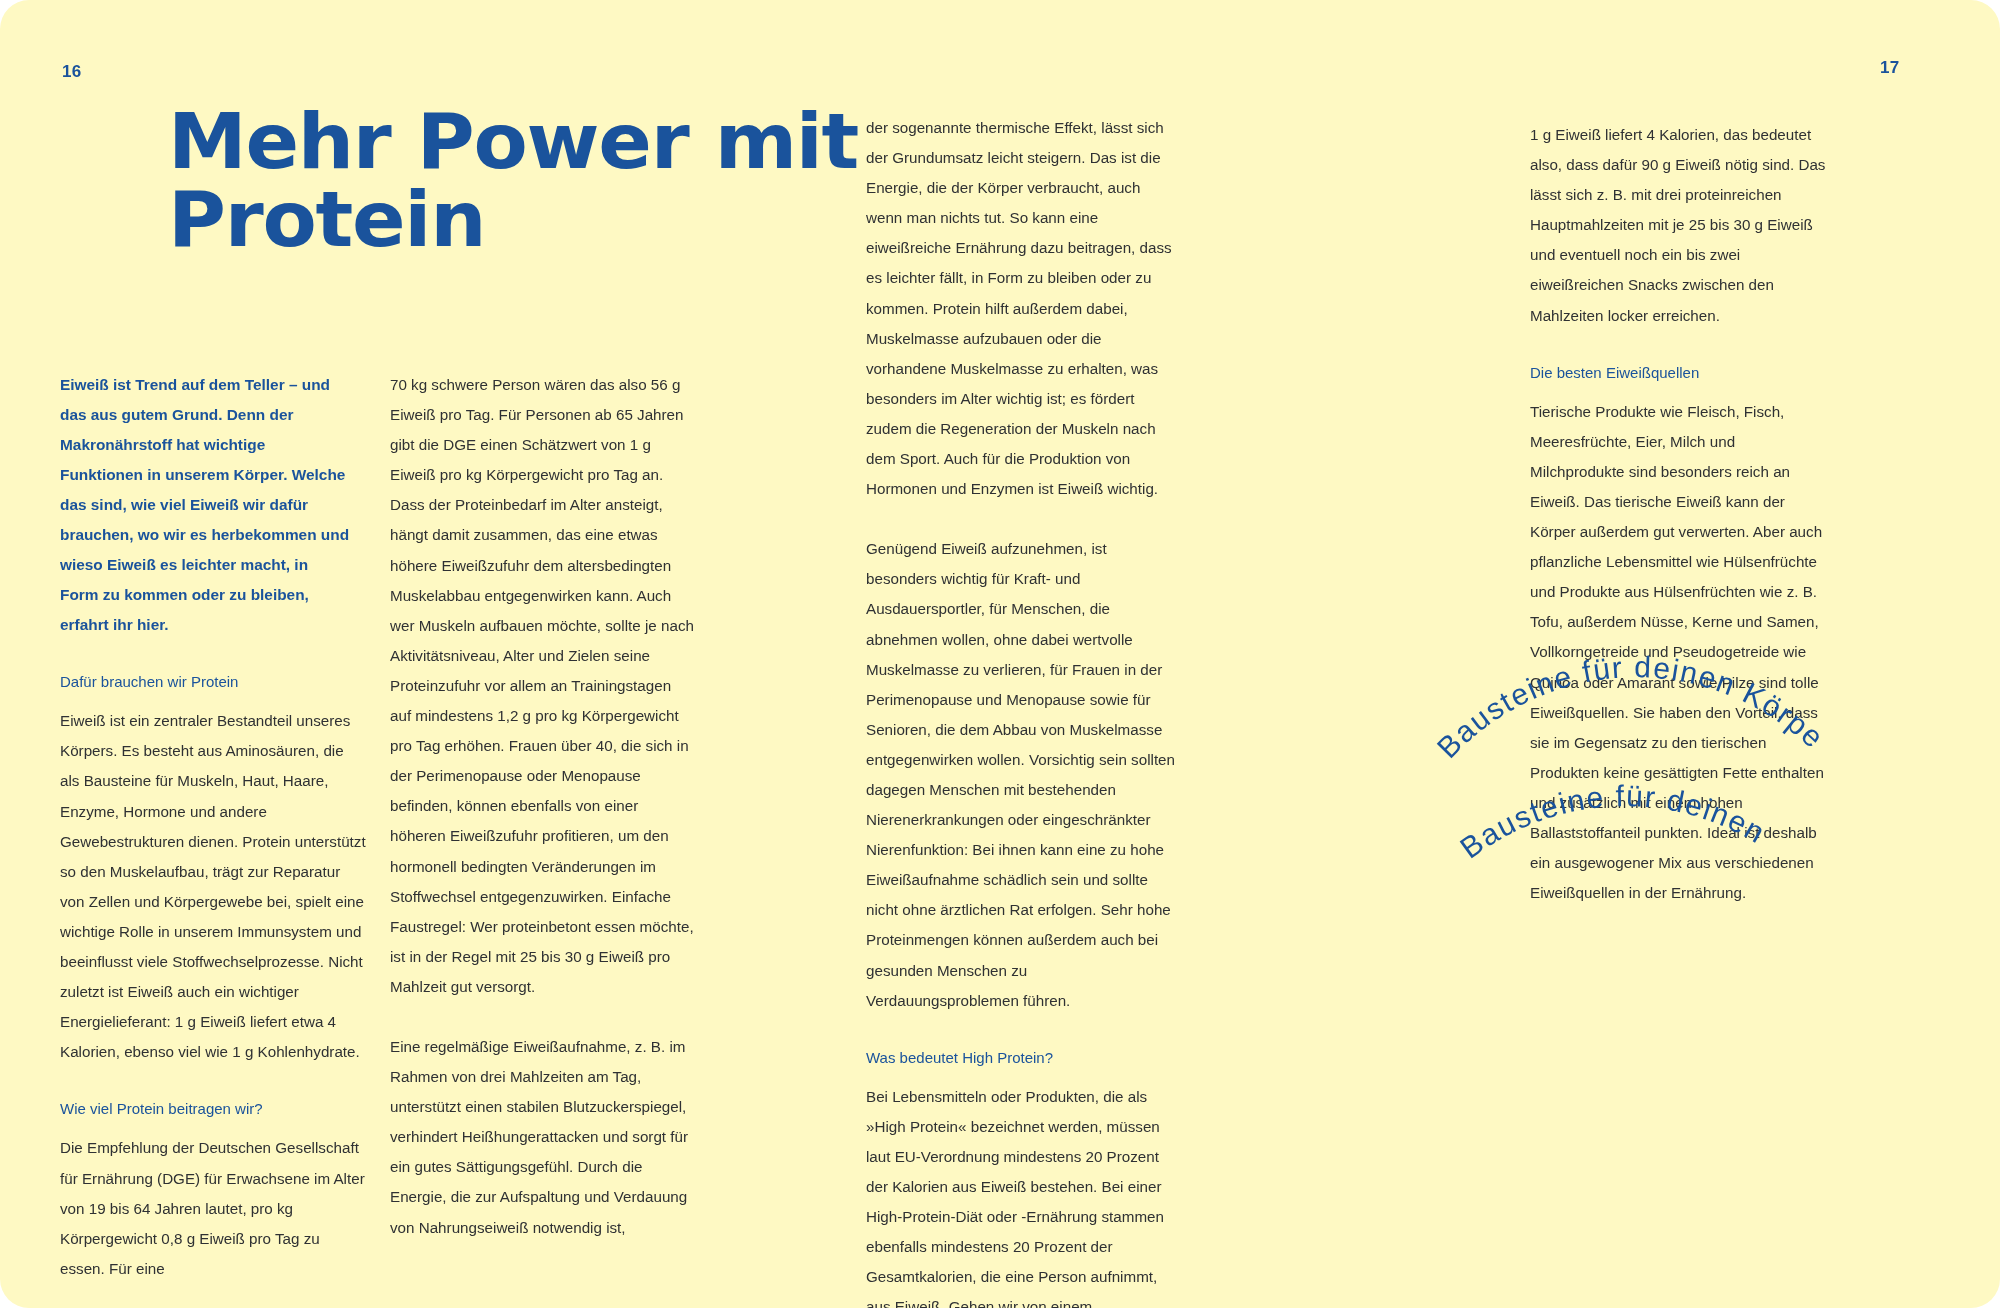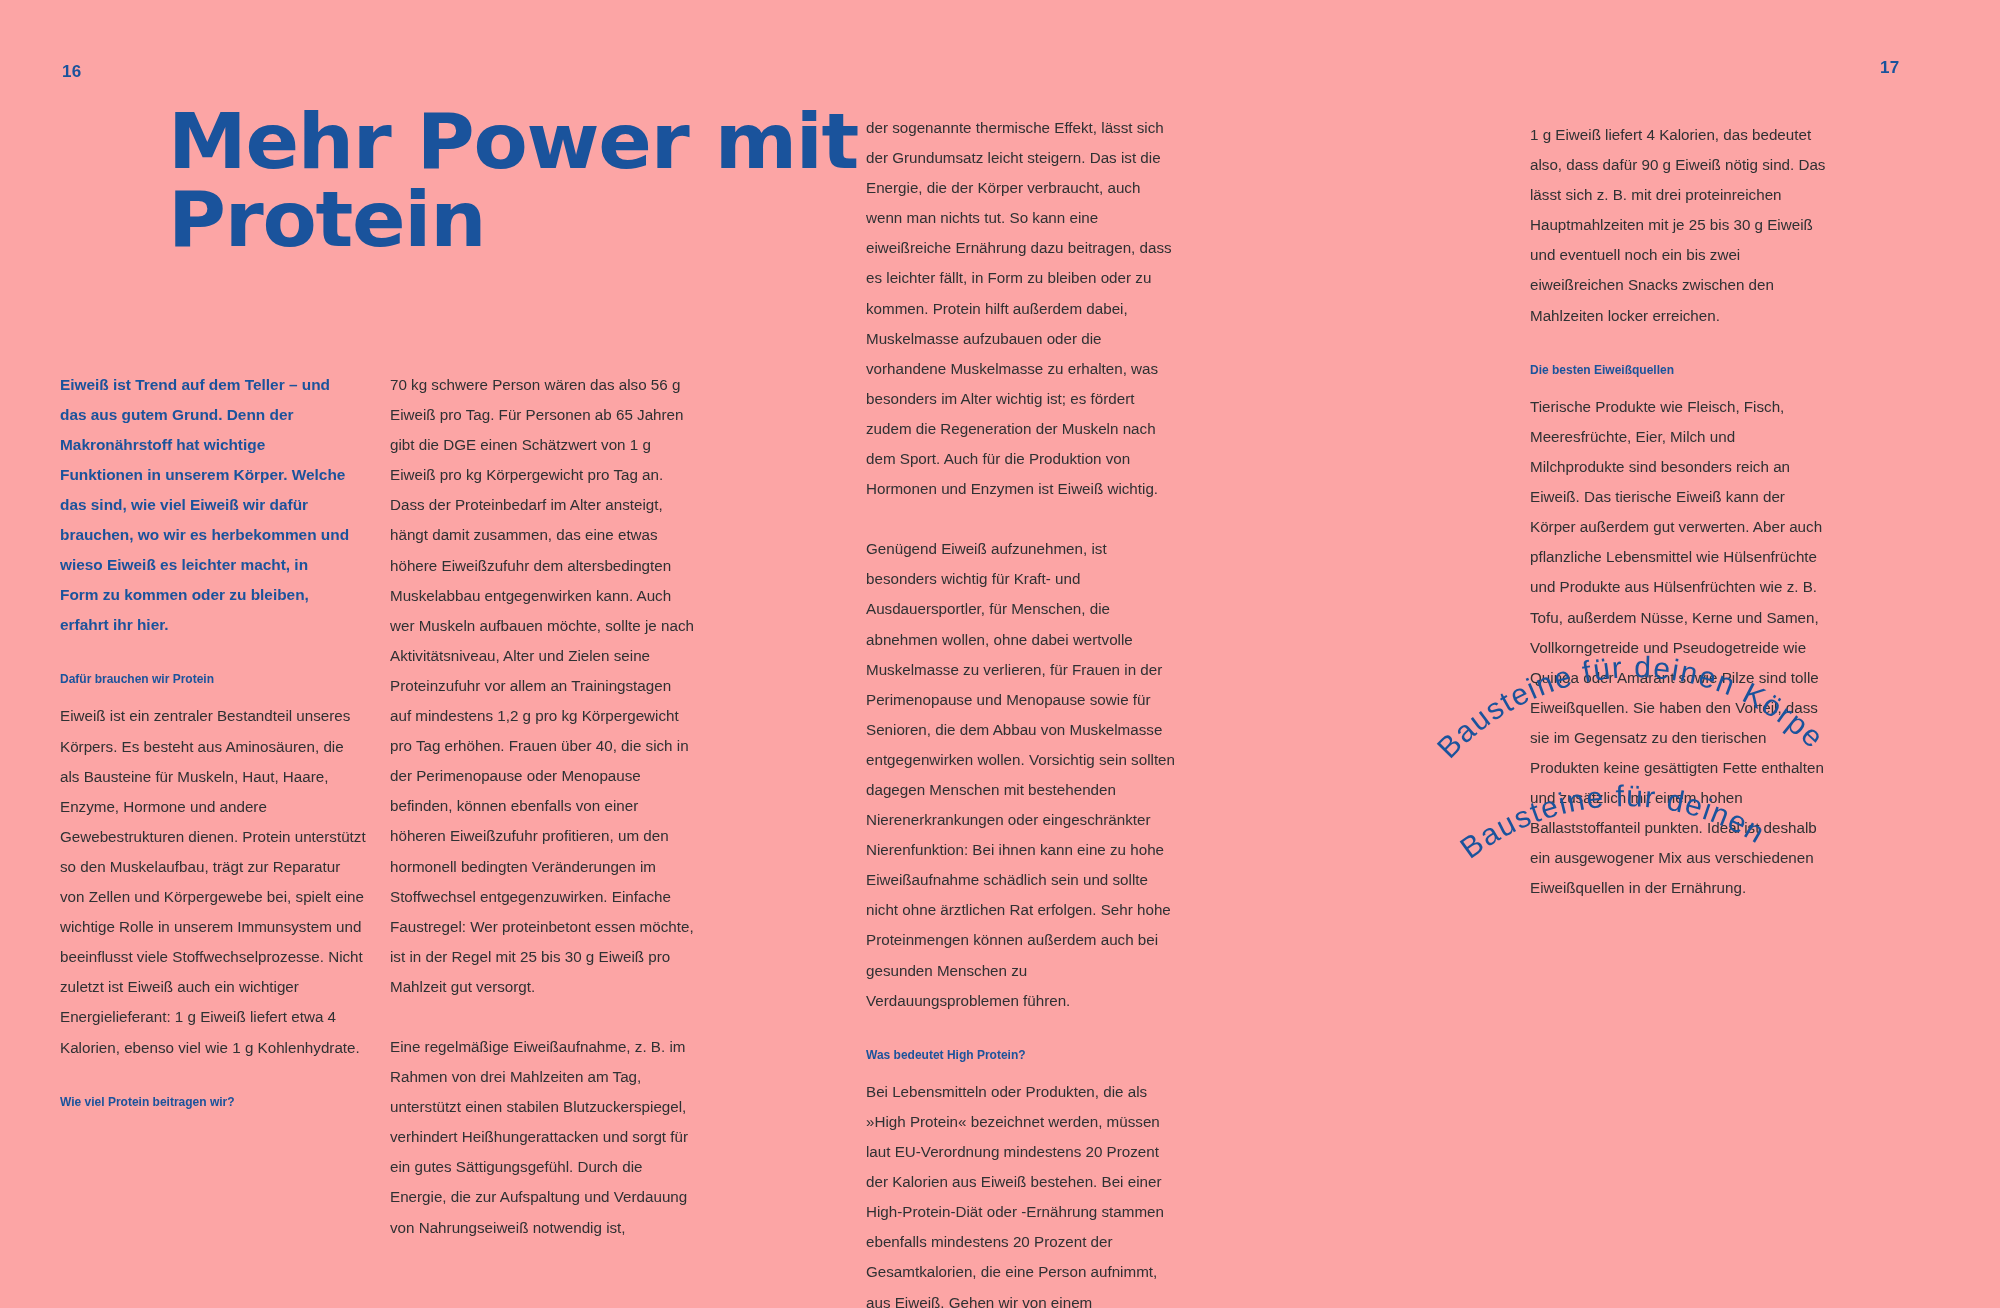--- a/index.html
+++ b/index.html
@@ -10,21 +10,22 @@
   body {
     width: 2000px;
     height: 1308px;
     font-family: "Liberation Sans", sans-serif;
     position: relative;
     overflow: hidden;
   }
   .spread {
     position: absolute;
     inset: 0;
-    background: #fca5a5;
+    background: #fef9c3;
+    border-radius: 29px;
   }
 
   
   .folio {
     position: absolute;
     font-size: 17px;
     font-weight: 700;
     color: #1a539c;
     letter-spacing: 0.2px;
   }
@@ -65,22 +66,22 @@
 
   .lead {
     color: #1a539c;
     font-weight: 700;
     font-size: 15.4px;
     line-height: 1.95;
     margin: 0 16px 30px 0;
   }
   .subhead {
     color: #1a539c;
-    font-weight: 700;
-    font-size: 12px;
+    font-weight: 400;
+    font-size: 15px;
     line-height: 1.6;
     margin: 0 0 12px 0;
   }
   .para {
     margin: 0 0 30px 0;
   }
   .para:last-child { margin-bottom: 0; }
 
   
   .curved-wrap {
@@ -116,20 +117,21 @@
   <h1 class="title">
     <span class="line">Mehr Power mit</span>
     <span class="line">Protein</span>
   </h1>
 
   <div class="col c1">
     <p class="lead">Eiweiß ist Trend auf dem Teller – und das aus gutem Grund. Denn der Makronährstoff hat wichtige Funktionen in unserem Körper. Welche das sind, wie viel Eiweiß wir dafür brauchen, wo wir es herbekommen und wieso Eiweiß es leichter macht, in Form zu kommen oder zu bleiben, erfahrt ihr hier.</p>
     <h2 class="subhead">Dafür brauchen wir Protein</h2>
     <p class="para">Eiweiß ist ein zentraler Bestandteil unseres Körpers. Es besteht aus Aminosäuren, die als Bausteine für Muskeln, Haut, Haare, Enzyme, Hormone und andere Gewebestrukturen dienen. Protein unterstützt so den Muskelaufbau, trägt zur Reparatur von Zellen und Körpergewebe bei, spielt eine wichtige Rolle in unserem Immunsystem und beeinflusst viele Stoffwechselprozesse. Nicht zuletzt ist Eiweiß auch ein wichtiger Energielieferant: 1 g Eiweiß liefert etwa 4 Kalorien, ebenso viel wie 1 g Kohlenhydrate.</p>
     <h2 class="subhead">Wie viel Protein beitragen wir?</h2>
+    <p class="para">Die Empfehlung der Deutschen Gesellschaft für Ernährung (DGE) für Erwachsene im Alter von 19 bis 64 Jahren lautet, pro kg Körpergewicht 0,8 g Eiweiß pro Tag zu essen. Für eine</p>
   </div>
 
   <div class="col c2">
     <p class="para">70 kg schwere Person wären das also 56 g Eiweiß pro Tag. Für Personen ab 65 Jahren gibt die DGE einen Schätzwert von 1 g Eiweiß pro kg Körpergewicht pro Tag an. Dass der Proteinbedarf im Alter ansteigt, hängt damit zusammen, das eine etwas höhere Eiweißzufuhr dem altersbedingten Muskelabbau entgegenwirken kann. Auch wer Muskeln aufbauen möchte, sollte je nach Aktivitätsniveau, Alter und Zielen seine Proteinzufuhr vor allem an Trainingstagen auf mindestens 1,2 g pro kg Körpergewicht pro Tag erhöhen. Frauen über 40, die sich in der Perimenopause oder Menopause befinden, können ebenfalls von einer höheren Eiweißzufuhr profitieren, um den hormonell bedingten Veränderungen im Stoffwechsel entgegenzuwirken. Einfache Faustregel: Wer proteinbetont essen möchte, ist in der Regel mit 25 bis 30 g Eiweiß pro Mahlzeit gut versorgt.</p>
     <p class="para">Eine regelmäßige Eiweißaufnahme, z. B. im Rahmen von drei Mahlzeiten am Tag, unterstützt einen stabilen Blutzuckerspiegel, verhindert Heißhungerattacken und sorgt für ein gutes Sättigungsgefühl. Durch die Energie, die zur Aufspaltung und Verdauung von Nahrungseiweiß notwendig ist,</p>
   </div>
 
   <div class="col c3">
     <p class="para">der sogenannte thermische Effekt, lässt sich der Grundumsatz leicht steigern. Das ist die Energie, die der Körper verbraucht, auch wenn man nichts tut. So kann eine eiweißreiche Ernährung dazu beitragen, dass es leichter fällt, in Form zu bleiben oder zu kommen. Protein hilft außerdem dabei, Muskelmasse aufzubauen oder die vorhandene Muskelmasse zu erhalten, was besonders im Alter wichtig ist; es fördert zudem die Regeneration der Muskeln nach dem Sport. Auch für die Produktion von Hormonen und Enzymen ist Eiweiß wichtig.</p>
     <p class="para">Genügend Eiweiß aufzunehmen, ist besonders wichtig für Kraft- und Ausdauersportler, für Menschen, die abnehmen wollen, ohne dabei wertvolle Muskelmasse zu verlieren, für Frauen in der Perimenopause und Menopause sowie für Senioren, die dem Abbau von Muskelmasse entgegenwirken wollen. Vorsichtig sein sollten dagegen Menschen mit bestehenden Nierenerkrankungen oder eingeschränkter Nierenfunktion: Bei ihnen kann eine zu hohe Eiweißaufnahme schädlich sein und sollte nicht ohne ärztlichen Rat erfolgen. Sehr hohe Proteinmengen können außerdem auch bei gesunden Menschen zu Verdauungsproblemen führen.</p>

